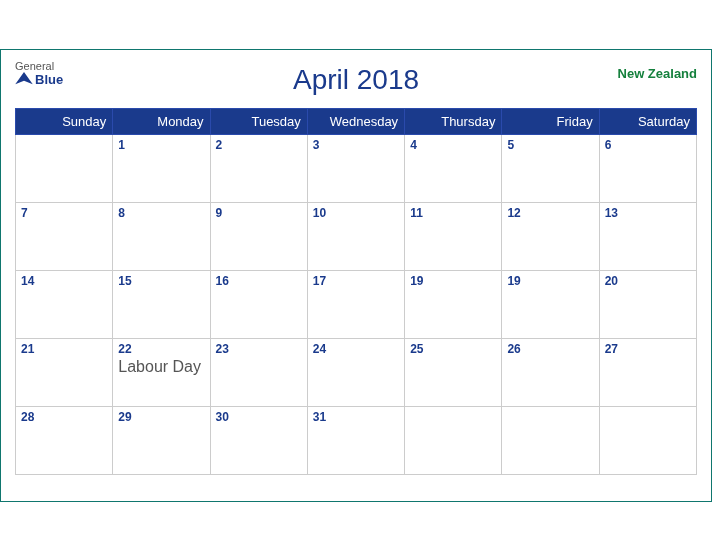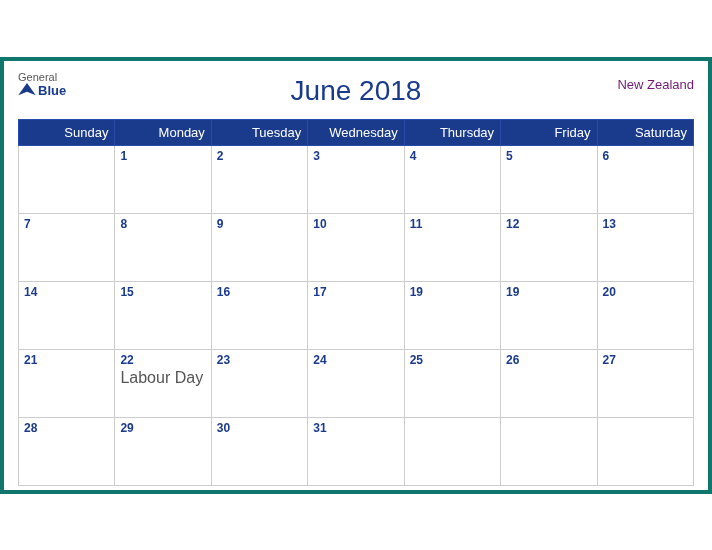--- a/index.html
+++ b/index.html
@@ -8,22 +8,22 @@
       background: #fff;
       display: flex;
       justify-content: center;
       align-items: center;
       width: 712px;
       min-height: 550px;
     }
     .calendar-container {
       width: 712px;
       background: #fff;
-      border: 4px solid #0f766e;
-      padding: 10px 14px 4px 14px;
+      border: 1px solid #0f766e;
+      padding: 10px 14px 26px 14px;
     }
     .calendar-header {
       display: flex;
       align-items: center;
       justify-content: center;
       position: relative;
       margin-bottom: 8px;
       padding: 4px 0;
     }
     .logo-area {
@@ -49,21 +49,22 @@
     }
     .logo-bird {
       width: 18px;
       height: 14px;
     }
     .country-label {
       position: absolute;
       right: 0;
       top: 6px;
       font-size: 13px;
-      color: #701a75;
+      color: #15803d;
+      font-weight: bold;
     }
     .calendar-title {
       font-size: 28px;
       color: #1a3a8c;
       font-weight: normal;
       text-align: center;
     }
     .calendar-grid {
       width: 100%;
       border-collapse: collapse;
@@ -110,21 +111,21 @@
   <div class="calendar-header">
     <div class="logo-area">
       <span class="logo-general">General</span>
       <div class="logo-blue">
         <svg class="logo-bird" viewBox="0 0 20 16" xmlns="http://www.w3.org/2000/svg">
           <polygon points="10,0 20,14 10,10 0,14" fill="#1a3a8c"></polygon>
         </svg>
         <span>Blue</span>
       </div>
     </div>
-    <h1 class="calendar-title">June 2018</h1>
+    <h1 class="calendar-title">April 2018</h1>
     <span class="country-label">New Zealand</span>
   </div>
 
   <table class="calendar-grid">
     <thead>
       <tr>
         <th>Sunday</th>
         <th>Monday</th>
         <th>Tuesday</th>
         <th>Wednesday</th>

